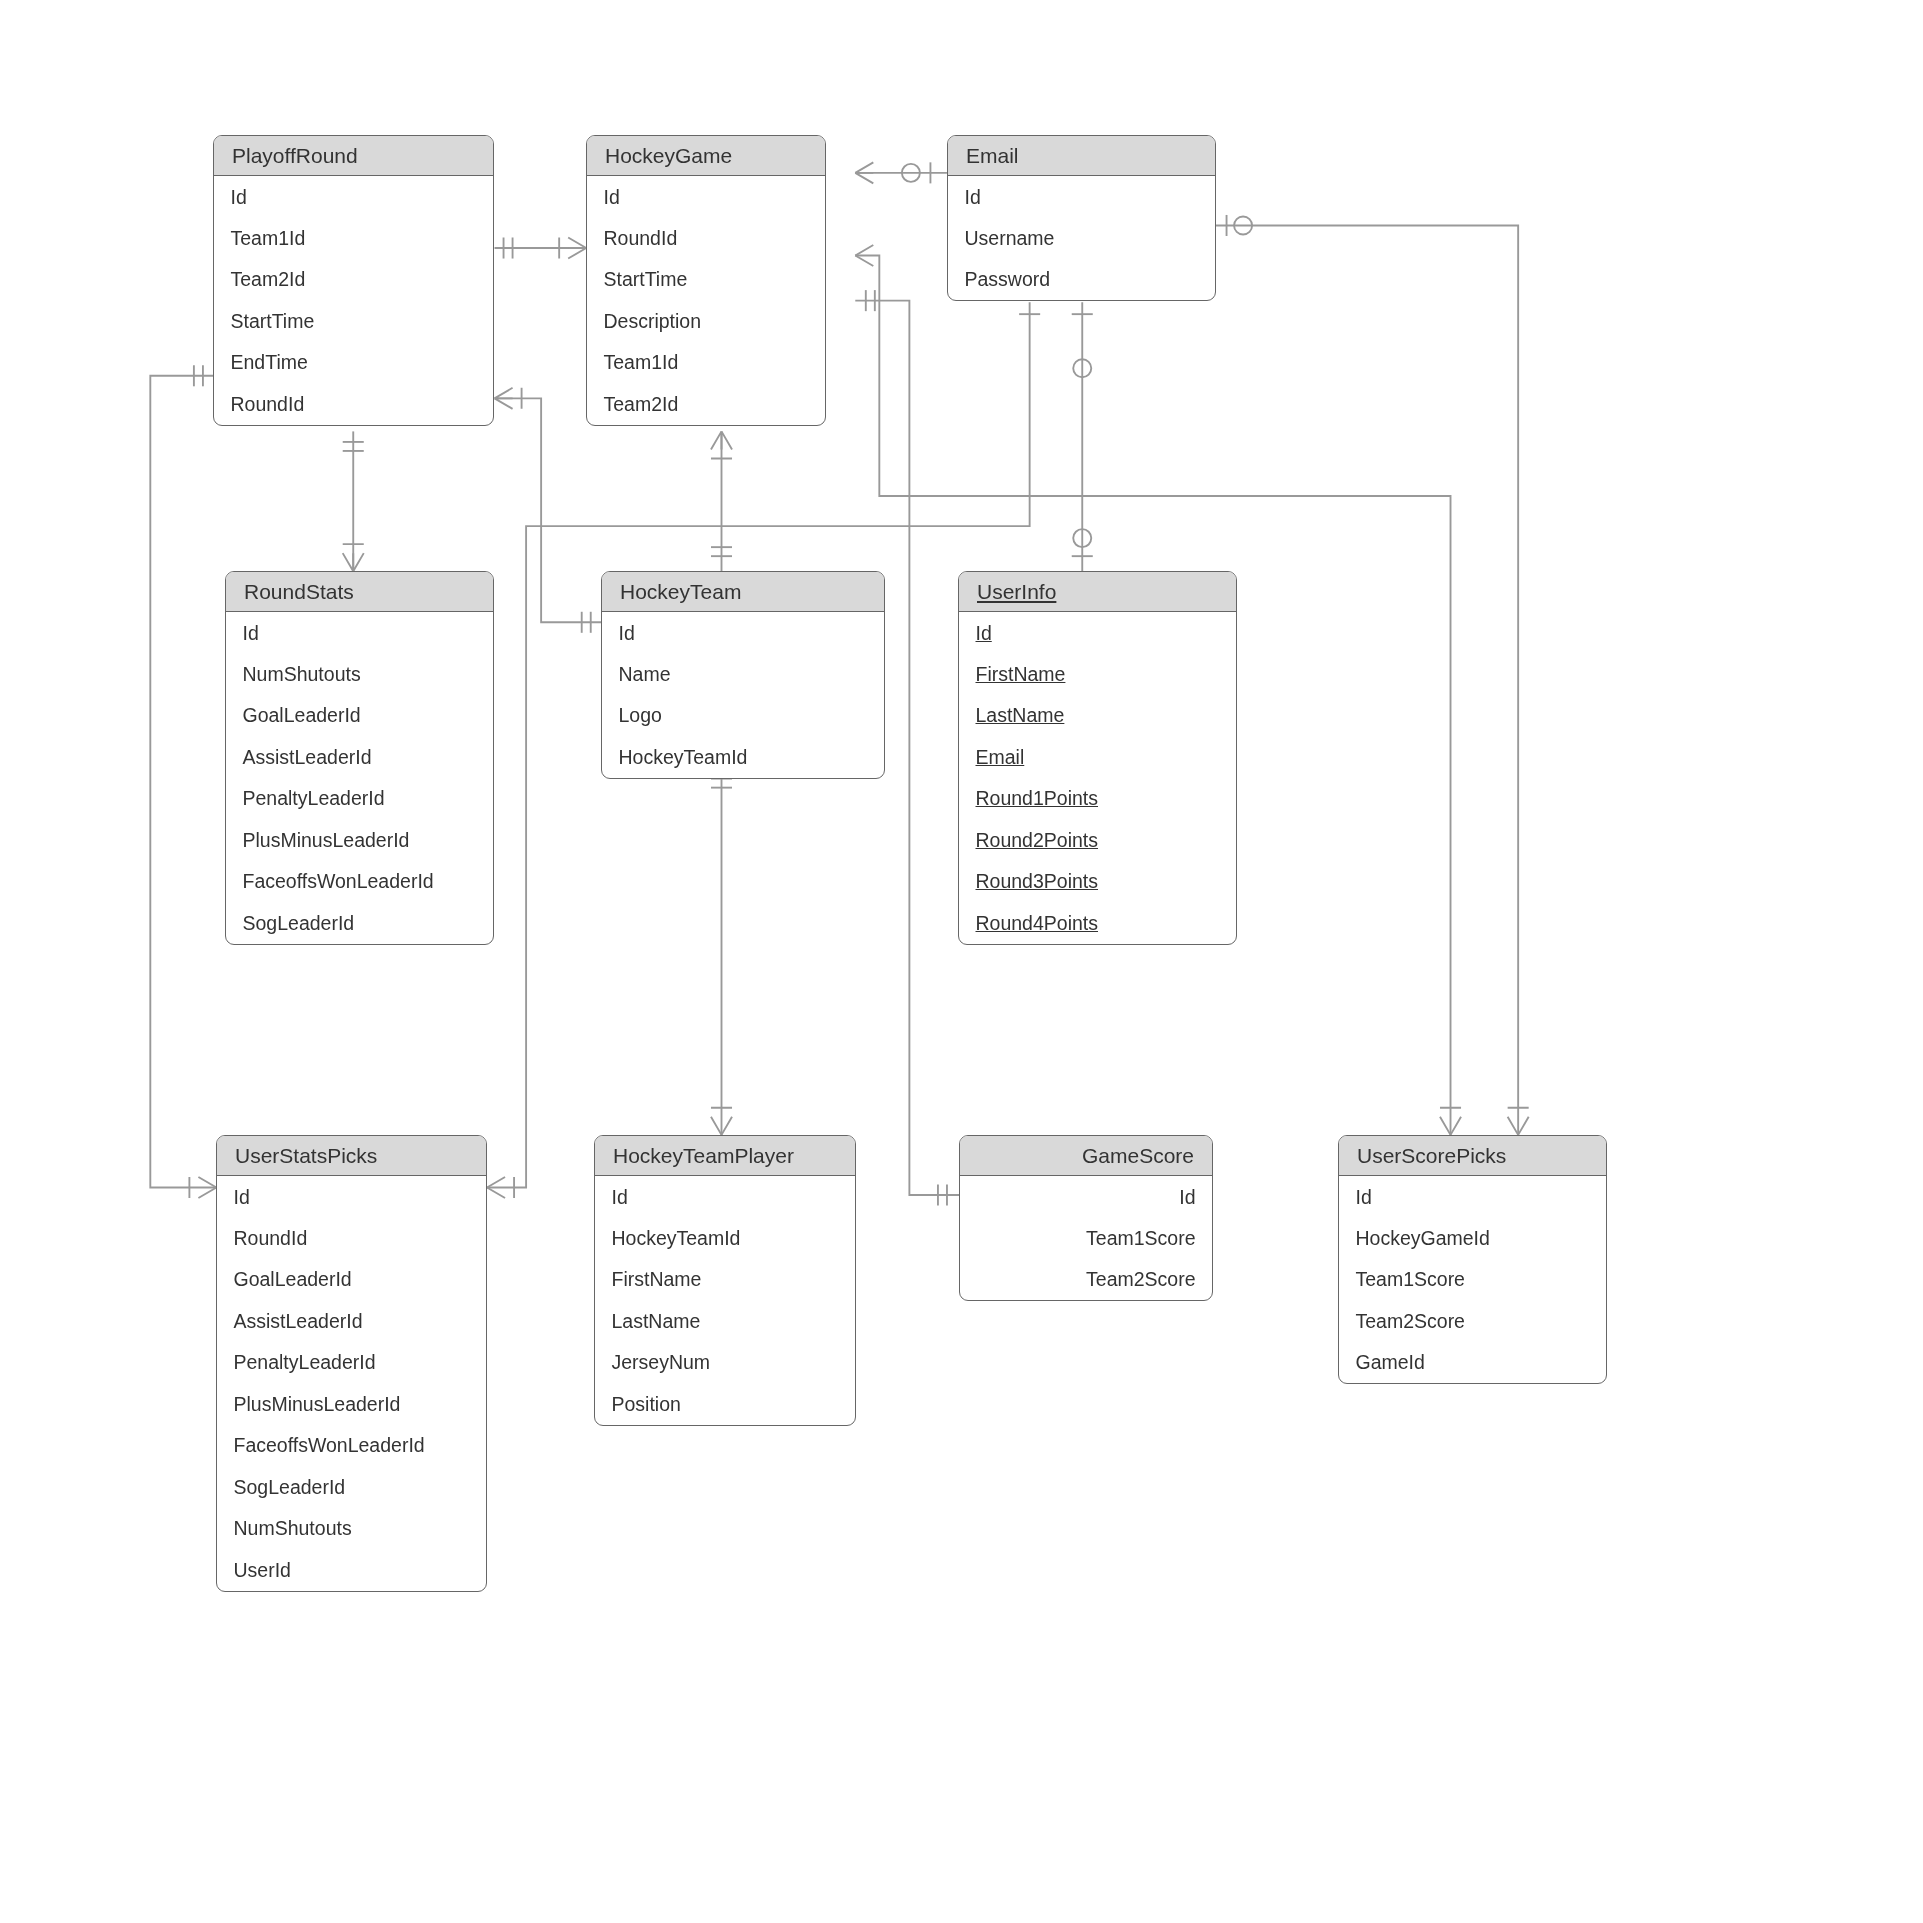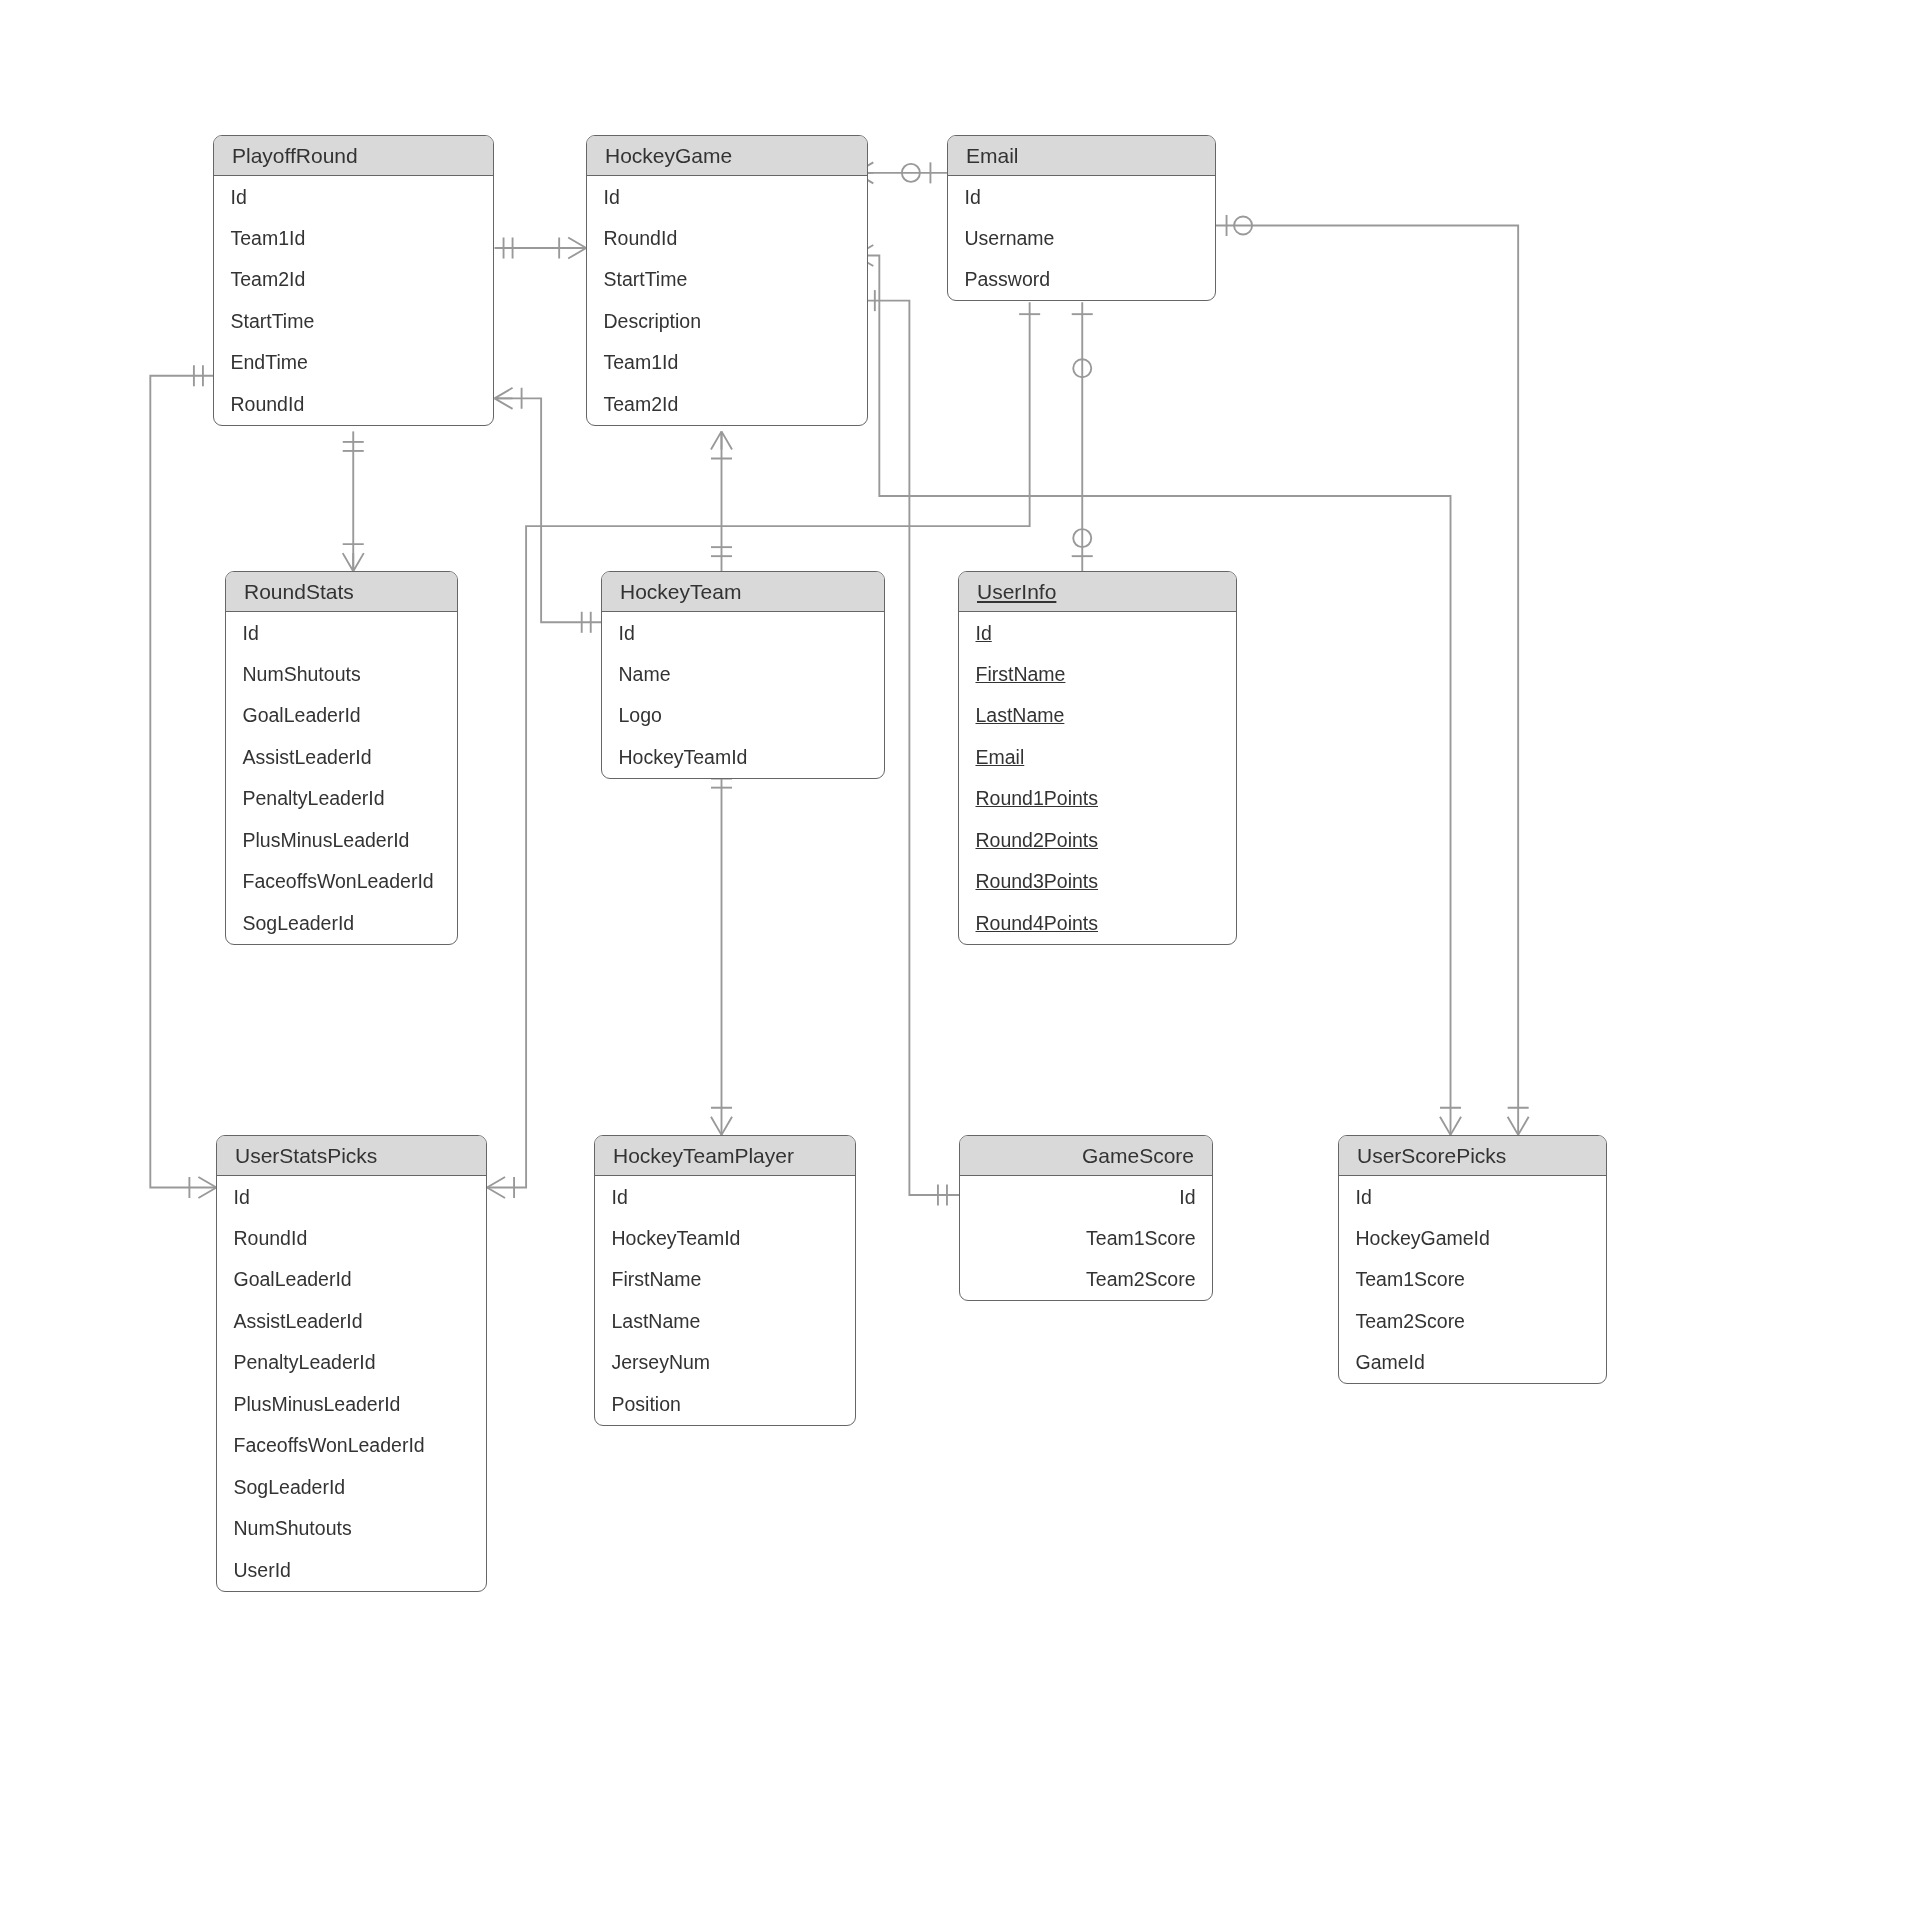--- a/index.html
+++ b/index.html
@@ -156,42 +156,42 @@
     <div class="tbl-body">
         <div class="fld">Id</div>
         <div class="fld">Team1Id</div>
         <div class="fld">Team2Id</div>
         <div class="fld">StartTime</div>
         <div class="fld">EndTime</div>
         <div class="fld">RoundId</div>
       </div>
   </div>
 
-  <div class="table-box" style="left:586px; top:135px; width:282px;">
+  <div class="table-box" style="left:586px; top:135px; width:240px;">
     <div class="tbl-title">HockeyGame</div>
     <div class="tbl-body">
         <div class="fld">Id</div>
         <div class="fld">RoundId</div>
         <div class="fld">StartTime</div>
         <div class="fld">Description</div>
         <div class="fld">Team1Id</div>
         <div class="fld">Team2Id</div>
       </div>
   </div>
 
   <div class="table-box" style="left:947px; top:135px; width:269px;">
     <div class="tbl-title">Email</div>
     <div class="tbl-body">
         <div class="fld">Id</div>
         <div class="fld">Username</div>
         <div class="fld">Password</div>
       </div>
   </div>
 
-  <div class="table-box" style="left:225px; top:571px; width:233px;">
+  <div class="table-box" style="left:225px; top:571px; width:269px;">
     <div class="tbl-title">RoundStats</div>
     <div class="tbl-body">
         <div class="fld">Id</div>
         <div class="fld">NumShutouts</div>
         <div class="fld">GoalLeaderId</div>
         <div class="fld">AssistLeaderId</div>
         <div class="fld">PenaltyLeaderId</div>
         <div class="fld">PlusMinusLeaderId</div>
         <div class="fld">FaceoffsWonLeaderId</div>
         <div class="fld">SogLeaderId</div>

